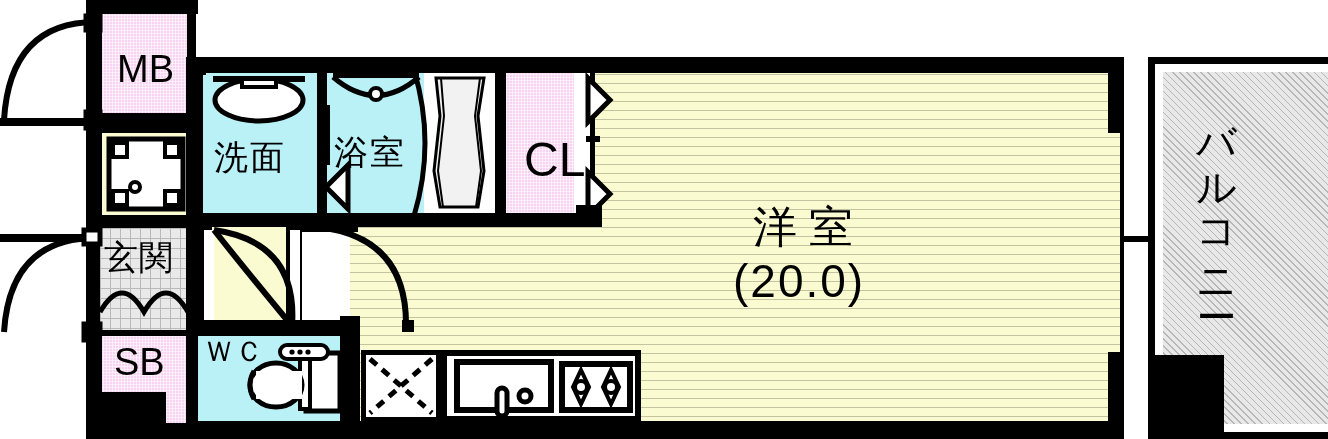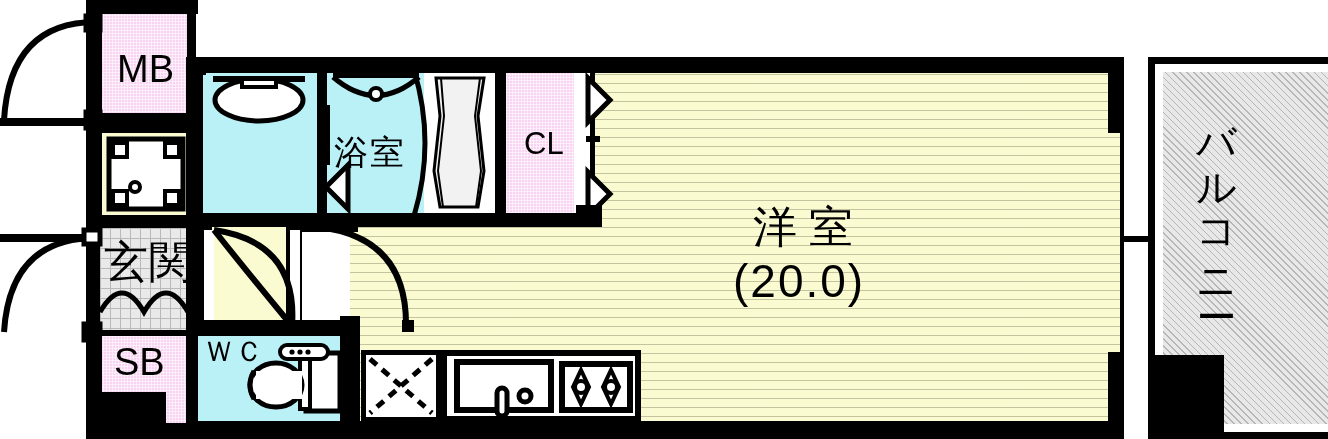--- a/index.html
+++ b/index.html
@@ -63,21 +63,21 @@
   <div class="abs f-wall" style="left:595px;top:57px;width:529px;height:16px;"></div>
 
   <div class="abs f-wall" style="left:1108px;top:57px;width:16px;height:76px;"></div>
   <div class="abs f-wall" style="left:1108px;top:352px;width:16px;height:87px;"></div>
 
   <div class="abs f-wall" style="left:86px;top:421px;width:1038px;height:18px;"></div>
 
   <div class="abs f-wall" style="left:500px;top:65px;width:95px;height:155px;"></div>
   <div class="abs f-pink tex-pink" style="left:506px;top:71px;width:68px;height:143px;"></div>
   <div class="abs f-white" style="left:574px;top:71px;width:16px;height:143px;"></div>
-  <div class="lbl lbl-latin" style="left:524px;top:128px;font-size:31px;">CL</div>
+  <div class="lbl lbl-latin" style="left:524px;top:136px;font-size:48px;">CL</div>
 
   <svg class="abs" style="left:588px;top:78px;width:26px;height:138px;">
     <polygon points="0,0 22,22 0,44" fill="#ffffff" stroke="#000" stroke-width="5"></polygon>
     <polygon points="0,94 22,116 0,138" fill="#ffffff" stroke="#000" stroke-width="5"></polygon>
     <rect x="-2" y="58" width="14" height="6" fill="#000"></rect>
   </svg>
 
   <div class="abs f-wall" style="left:320px;top:65px;width:182px;height:155px;"></div>
   <div class="abs f-wet" style="left:327px;top:72px;width:97px;height:142px;"></div>
   <div class="abs f-white" style="left:424px;top:72px;width:71px;height:142px;"></div>
@@ -98,20 +98,21 @@
     <polygon points="22,0 0,22 22,44" fill="#ffffff" stroke="#000" stroke-width="5"></polygon>
   </svg>
 
   <svg class="abs" style="left:412px;top:70px;width:24px;height:146px;">
     <path d="M2,0 Q24,73 2,146" fill="none" stroke="#000" stroke-width="5"></path>
   </svg>
   <div class="abs f-wall" style="left:320px;top:105px;width:10px;height:60px;"></div>
 
   <div class="abs f-wall" style="left:196px;top:65px;width:128px;height:155px;"></div>
   <div class="abs f-wet" style="left:203px;top:72px;width:114px;height:142px;"></div>
+  <div class="lbl" style="left:214px;top:140px;font-size:34px;letter-spacing:2px;">洗面</div>
   <svg class="abs" style="left:209px;top:76px;width:100px;height:48px;">
     <rect x="4" y="0" width="92" height="6" fill="#000"></rect>
     <ellipse cx="50" cy="24" rx="44" ry="21" fill="#fff" stroke="#000" stroke-width="5"></ellipse>
     <rect x="33" y="3" width="34" height="8" fill="#fff" stroke="#000" stroke-width="4"></rect>
   </svg>
 
   <div class="abs f-wall" style="left:86px;top:0px;width:110px;height:125px;"></div>
   <div class="abs f-pink tex-pink" style="left:100px;top:0px;width:87px;height:113px;"></div>
   <div class="lbl lbl-latin" style="left:117px;top:50px;font-size:38px;">MB</div>
 
@@ -128,21 +129,21 @@
     <rect x="2" y="2" width="74" height="70" fill="#fff" stroke="#000" stroke-width="5"></rect>
     <rect x="6" y="6" width="14" height="14" fill="#fff" stroke="#000" stroke-width="4"></rect>
     <rect x="58" y="6" width="14" height="14" fill="#fff" stroke="#000" stroke-width="4"></rect>
     <rect x="6" y="54" width="14" height="14" fill="#fff" stroke="#000" stroke-width="4"></rect>
     <rect x="58" y="54" width="14" height="14" fill="#fff" stroke="#000" stroke-width="4"></rect>
     <circle cx="28" cy="50" r="5" fill="#fff" stroke="#000" stroke-width="4"></circle>
   </svg>
 
   <div class="abs f-wall" style="left:86px;top:221px;width:112px;height:115px;"></div>
   <div class="abs f-gray tex-tile" style="left:100px;top:228px;width:86px;height:102px;"></div>
-  <div class="lbl" style="left:104px;top:240px;font-size:44px;letter-spacing:1px;">玄関</div>
+  <div class="lbl" style="left:104px;top:240px;font-size:34px;letter-spacing:1px;">玄関</div>
 
   <svg class="abs" style="left:100px;top:278px;width:88px;height:36px;">
     <path d="M0,34 Q22,-4 44,34 Q66,-4 88,34" fill="none" stroke="#000" stroke-width="5"></path>
   </svg>
 
   <svg class="abs" style="left:0px;top:232px;width:100px;height:110px;">
     <path d="M96,6 Q10,6 4,100" fill="none" stroke="#000" stroke-width="6"></path>
     <rect x="0" y="2" width="96" height="8" fill="#000"></rect>
     <rect x="84" y="-2" width="16" height="14" fill="#fff" stroke="#000" stroke-width="5"></rect>
     <rect x="84" y="92" width="16" height="16" fill="#fff" stroke="#000" stroke-width="5"></rect>

